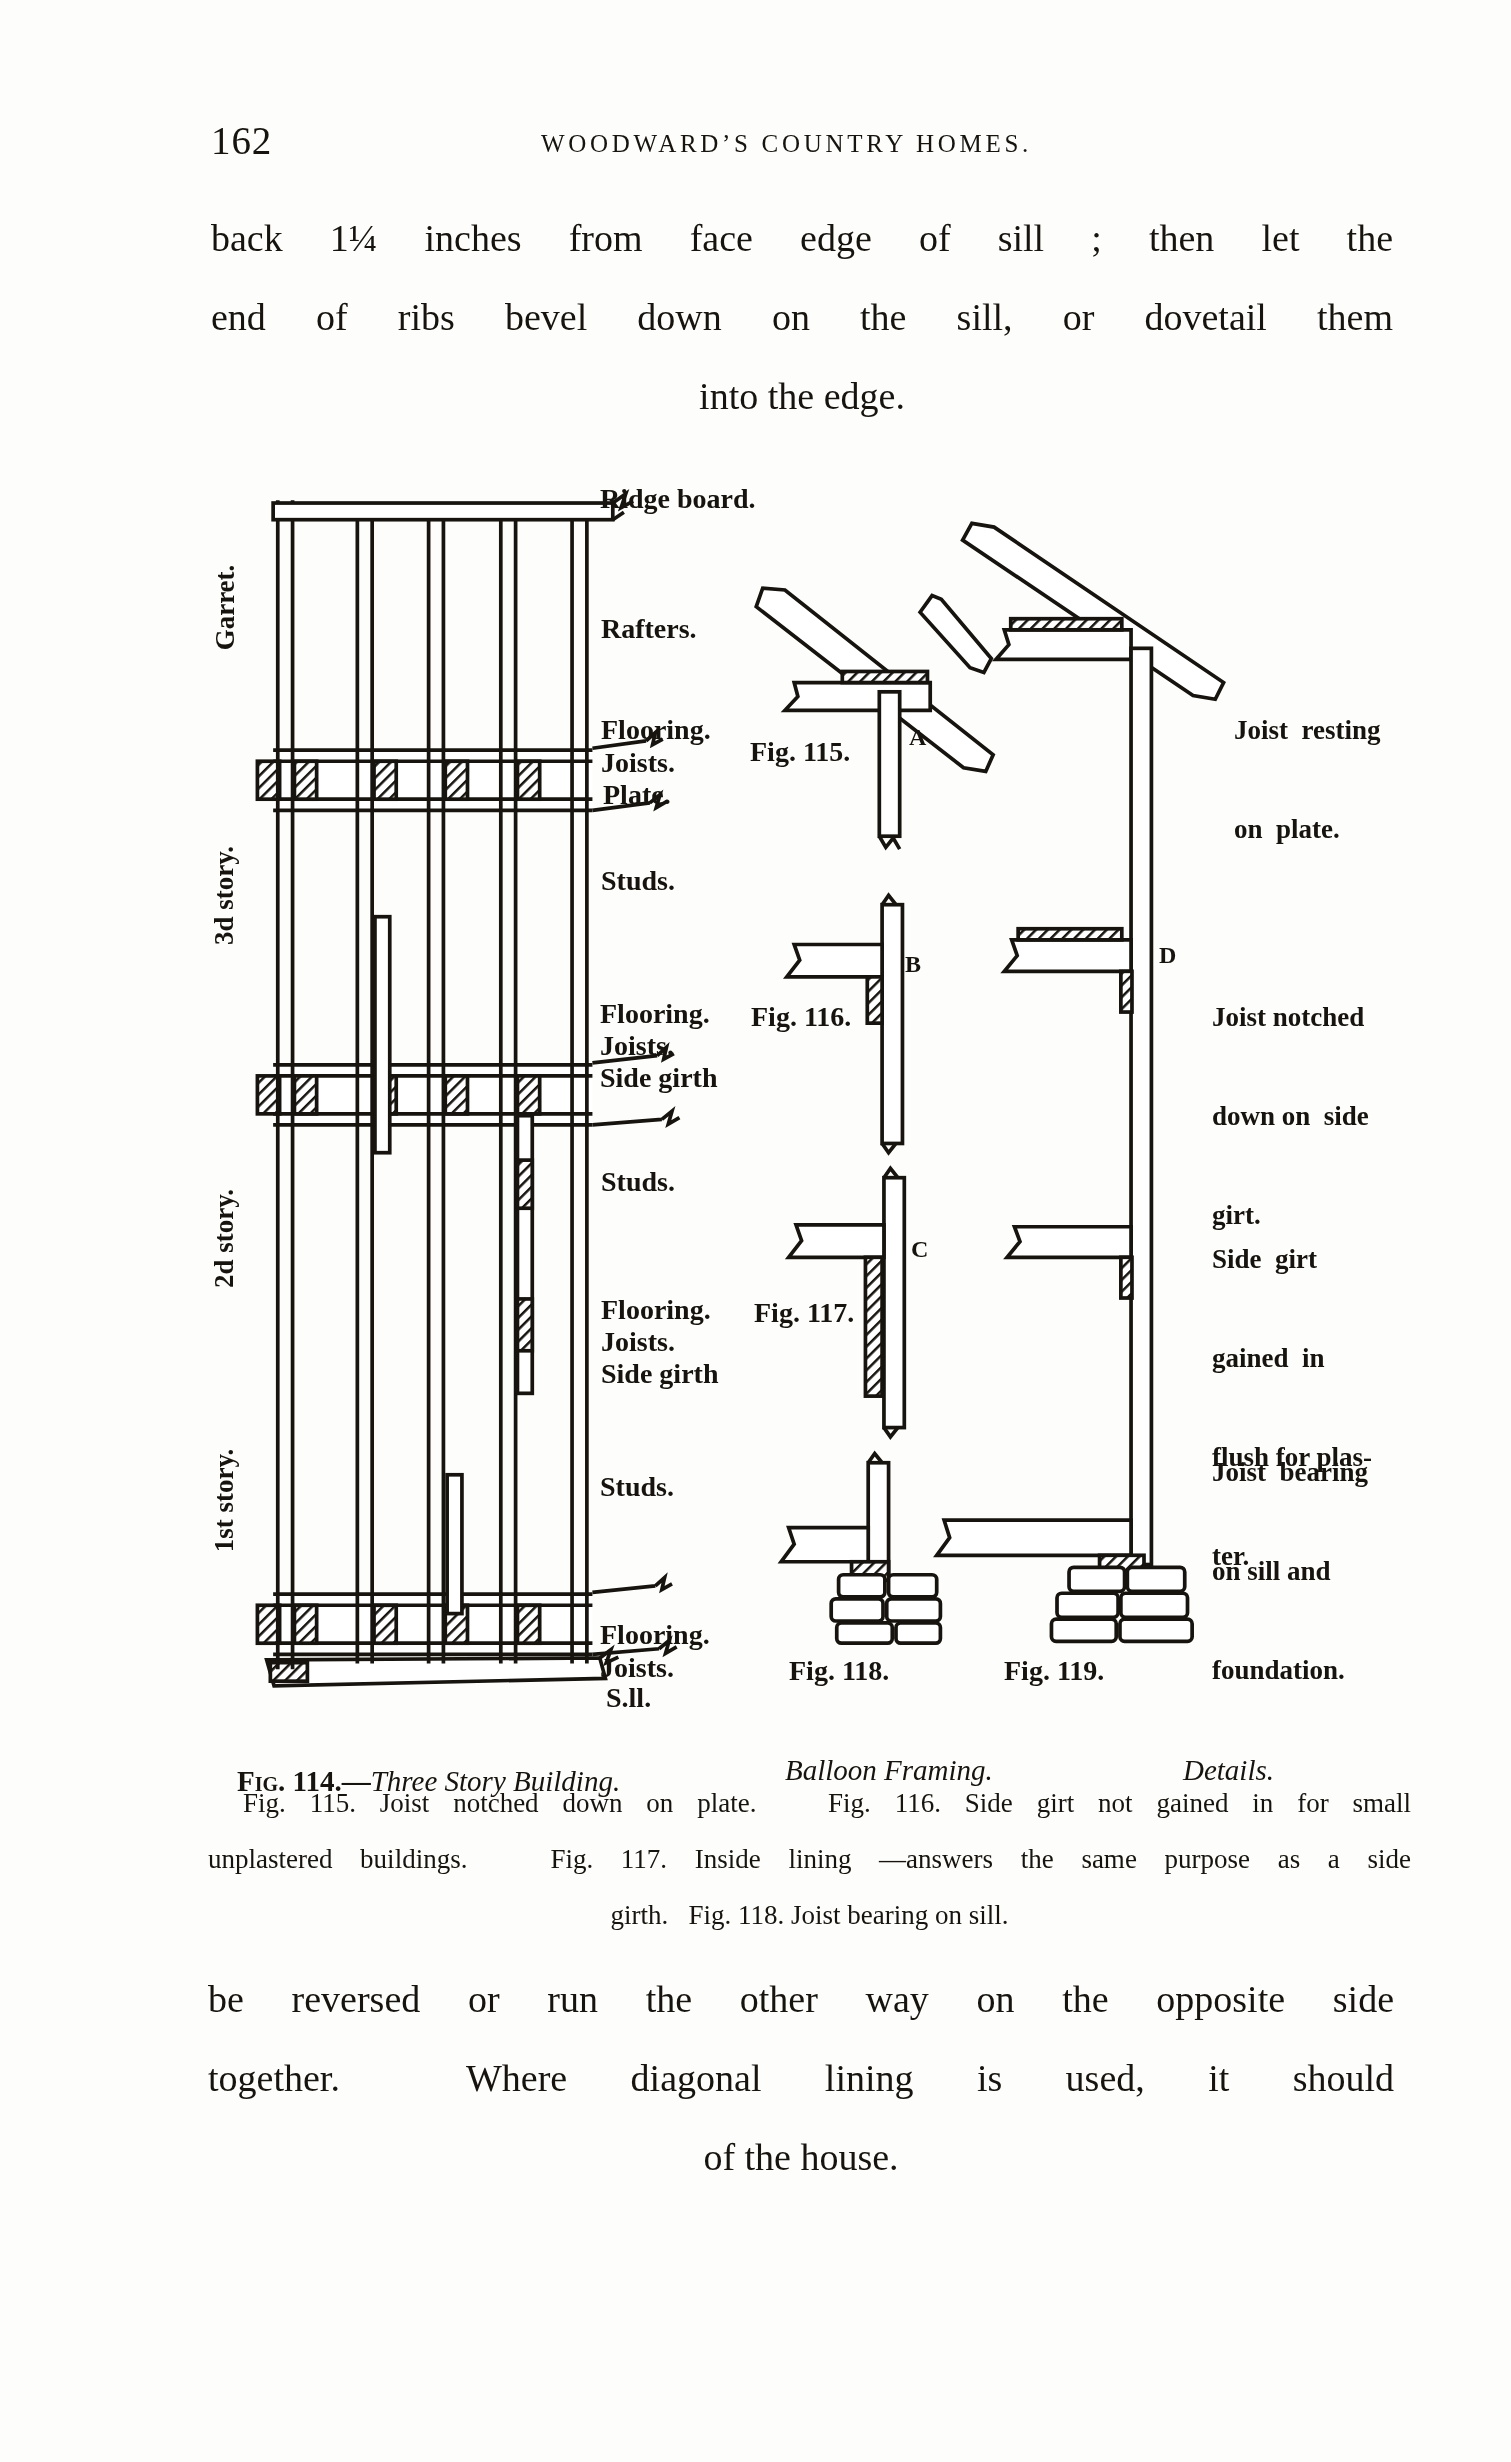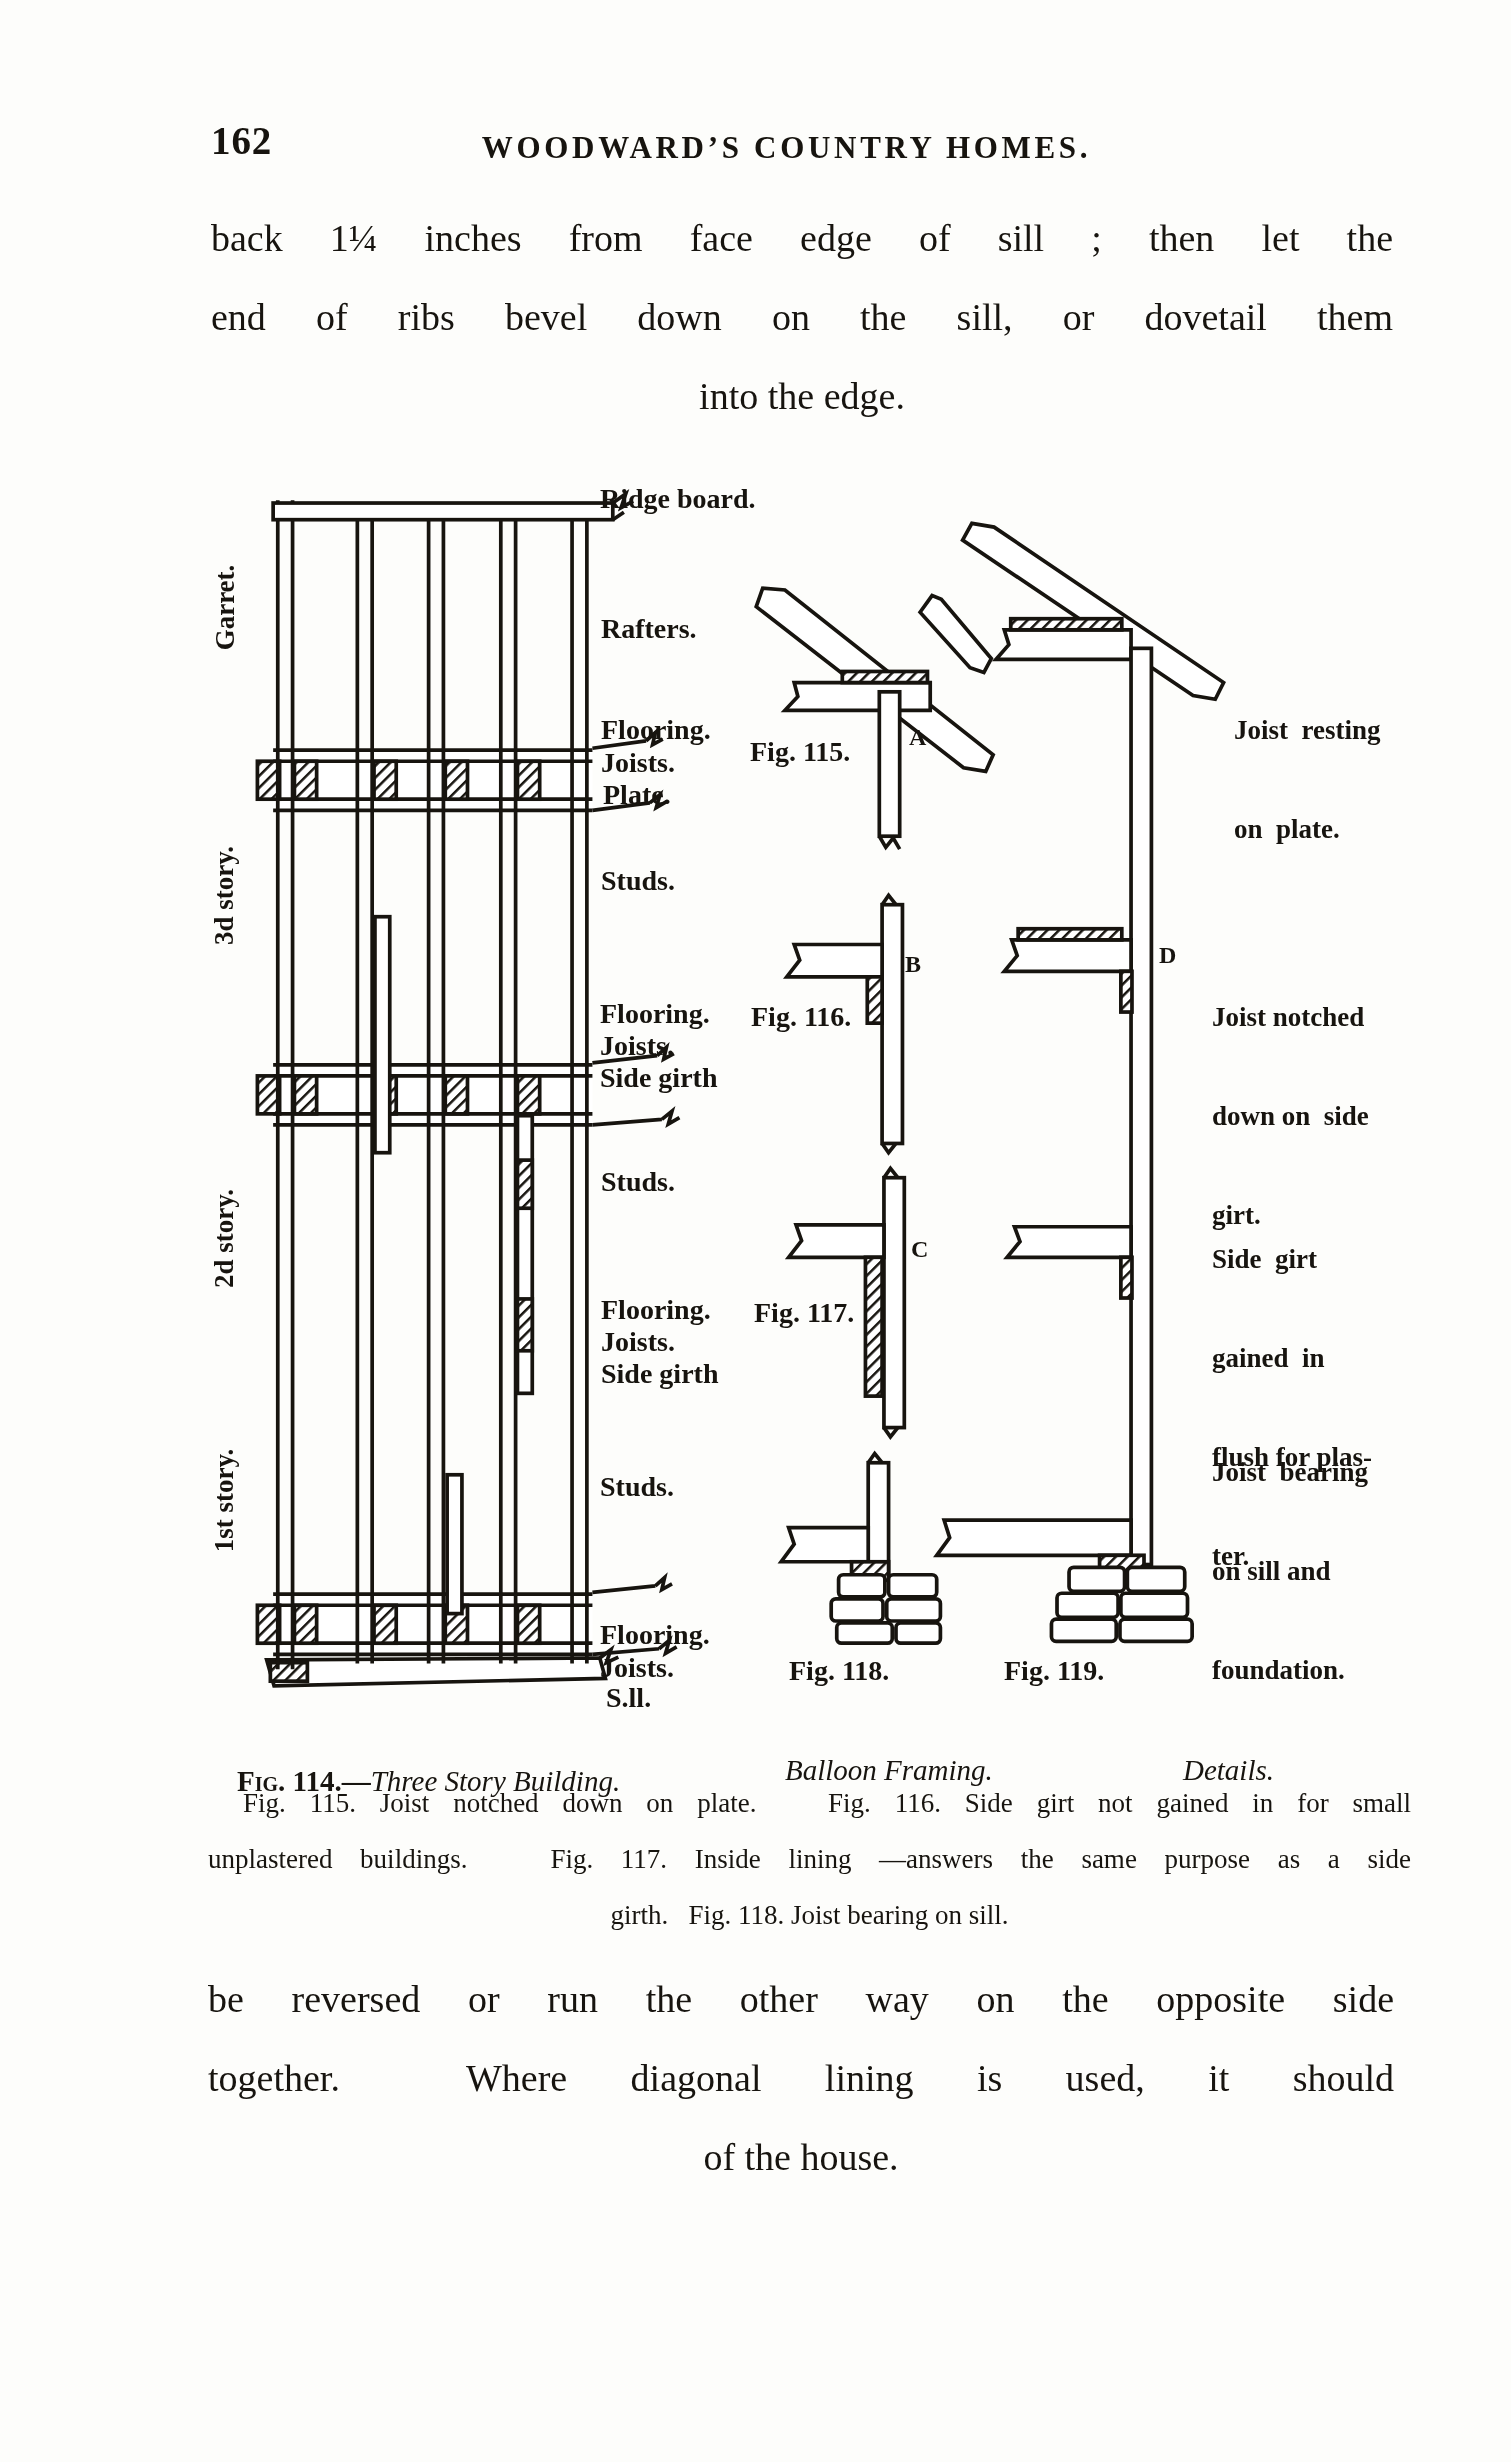--- a/index.html
+++ b/index.html
@@ -3,22 +3,22 @@
 <meta charset="utf-8">
 <style>
   html,body{margin:0;padding:0;}
   body{
     width:1511px;height:2462px;position:relative;background:#fdfdfb;
     font-family:"Liberation Serif","DejaVu Serif",serif;color:#17140f;
     overflow:hidden;
   }
   .abs{position:absolute;}
   
-  .pagenum{font-size:39px;font-weight:700;letter-spacing:0.9px;}
-  .runtitle{font-size:31px;font-weight:700;letter-spacing:3.7px;text-align:center;}
+  .pagenum{font-size:39px;font-weight:400;letter-spacing:0.9px;}
+  .runtitle{font-size:25px;font-weight:400;letter-spacing:3.7px;text-align:center;}
   
   .para{font-size:38px;line-height:79px;}
   .jl{text-align:justify;text-align-last:justify;white-space:pre-wrap;}
   .ll{text-align:center;white-space:pre-wrap;}
   
   .lbl{font-size:28px;font-weight:700;white-space:pre;line-height:32px;}
   .figlbl{font-size:28px;font-weight:700;white-space:pre;}
   .rot{transform:rotate(-90deg);text-align:center;font-size:27px;font-weight:700;white-space:pre;}
   .rc{font-size:27px;font-weight:700;line-height:33px;white-space:pre;}
   .marker{font-size:24px;font-weight:700;}

